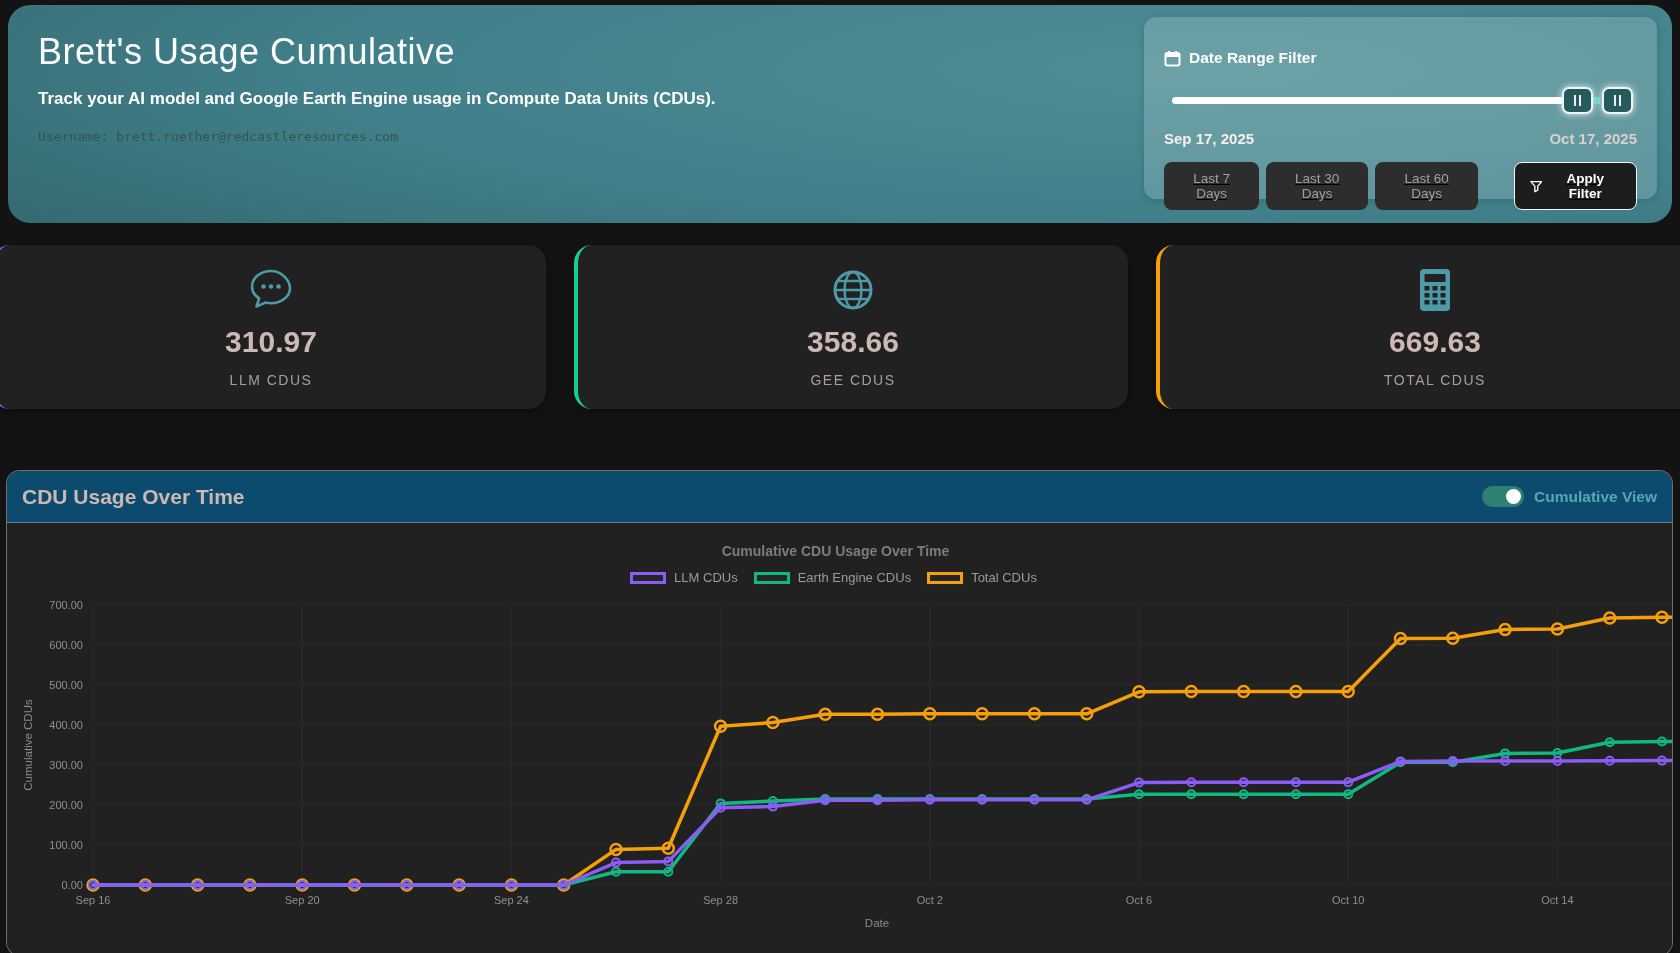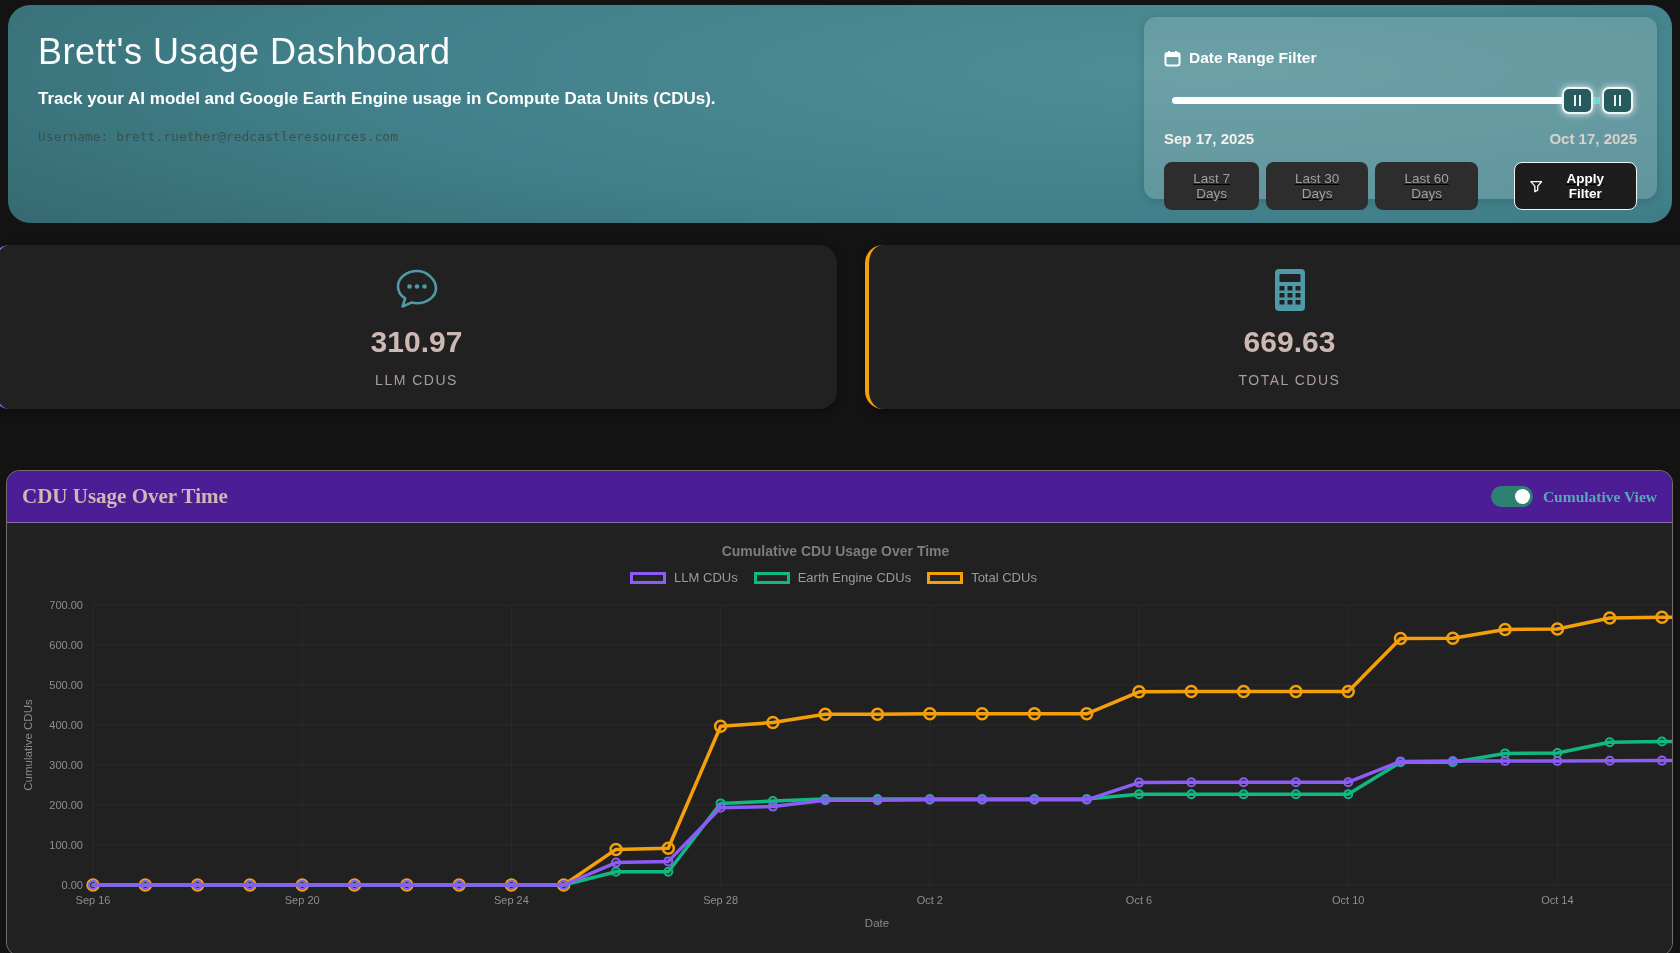--- a/index.html
+++ b/index.html
@@ -41,42 +41,42 @@
   .stat-card { flex:1; height:164px; background:#212121; border-radius:18px; border-left:4px solid #888;
     display:flex; flex-direction:column; align-items:center; justify-content:center;
     box-shadow:0 3px 10px rgba(0,0,0,.35); }
   .stat-value { color:#cdb9b4; font-size:30px; font-weight:bold; margin-top:12px; }
   .stat-label { color:#ad9d99; font-size:14px; letter-spacing:1.5px; margin-top:13px; }
 
   
   .chart-card { margin:61px 7px 0 6px; border:1px solid rgba(205,185,180,0.5); border-radius:14px;
     overflow:hidden; background:#212121; }
   .chart-head { display:flex; align-items:center; justify-content:space-between; height:52px;
-    padding:0 15px; border-bottom:1px solid rgba(205,185,180,0.5); background:#4c1d95;font-family:Liberation Serif, serif; }
+    padding:0 15px; border-bottom:1px solid rgba(205,185,180,0.5); background:#0c4a6e; }
   .chart-head-title { color:#cdb9b4; font-size:21px; font-weight:bold; }
   .toggle-group { display:flex; align-items:center; gap:10px; }
   .toggle { position:relative; width:42px; height:21px; border-radius:11px; background:#2d8173; cursor:pointer; }
   .toggle-knob { position:absolute; right:3px; top:3px; width:15px; height:15px; border-radius:50%; background:#ffffff; }
   .toggle-label { color:#55a9b4; font-size:15.5px; font-weight:bold; }
   .chart-body { position:relative; height:432px; background:#212121; }
   .chart-body svg { position:absolute; inset:0; width:1680px; height:432px; }
   svg text { font-family:"Liberation Sans", sans-serif; }
   .chart-title-overlay { position:absolute; top:20px; left:4px; right:12px; text-align:center;
     color:#7d7d7d; font-size:14px; font-weight:bold; }
   .legend-overlay { position:absolute; top:47px; left:0; right:12px; display:flex; justify-content:center;
     align-items:center; gap:16px; }
   .legend-item { display:flex; align-items:center; gap:8px; cursor:pointer; }
   .legend-item .sw { width:36px; height:12px; border:3px solid #888; background:#252525; display:inline-block; }
   .legend-item .lt { color:#9a9a9a; font-size:13px; }
 </style>
 </head>
 <body>
 
 <div class="hero">
-  <div class="hero-title">Brett's Usage Dashboard</div>
+  <div class="hero-title">Brett's Usage Cumulative</div>
   <div class="hero-sub">Track your AI model and Google Earth Engine usage in Compute Data Units (CDUs).</div>
   <div class="hero-user">Username: brett.ruether@redcastleresources.com</div>
 
   <div class="filter-panel">
     <div class="filter-head">
       <svg width="17" height="17" viewBox="0 0 17 17">
         <rect x="1.5" y="3" width="14" height="12.5" rx="2" fill="none" stroke="#ffffff" stroke-width="2"></rect>
         <rect x="1.5" y="3" width="14" height="4" fill="#ffffff"></rect>
         <line x1="5" y1="1" x2="5" y2="4" stroke="#ffffff" stroke-width="2"></line>
         <line x1="12" y1="1" x2="12" y2="4" stroke="#ffffff" stroke-width="2"></line>
@@ -121,20 +121,31 @@
     <svg width="48" height="46" viewBox="0 0 48 46">
       <path d="M24 4c-10.5 0-19 6.9-19 15.4 0 4.9 2.8 9.2 7.2 12L9.5 39.5l8.9-3.9c1.8.4 3.7.7 5.6.7 10.5 0 19-6.9 19-15S34.5 4 24 4z" fill="none" stroke="#4f9aa8" stroke-width="2.6" stroke-linejoin="round"></path>
       <circle cx="16.5" cy="19.5" r="2.3" fill="#4f9aa8"></circle>
         <circle cx="24" cy="19.5" r="2.3" fill="#4f9aa8"></circle>
         <circle cx="31.5" cy="19.5" r="2.3" fill="#4f9aa8"></circle>
     </svg>
     <div class="stat-value">310.97</div>
     <div class="stat-label">LLM CDUS</div>
   </div>
 
+  <div class="stat-card" style="border-left-color: rgb(20, 207, 147);">
+    <svg width="46" height="46" viewBox="0 0 46 46">
+      <circle cx="23" cy="23" r="18" fill="none" stroke="#4f9aa8" stroke-width="3"></circle>
+      <ellipse cx="23" cy="23" rx="8.5" ry="18" fill="none" stroke="#4f9aa8" stroke-width="2.4"></ellipse>
+      <line x1="5" y1="23" x2="41" y2="23" stroke="#4f9aa8" stroke-width="2.4"></line>
+      <line x1="7.5" y1="14" x2="38.5" y2="14" stroke="#4f9aa8" stroke-width="2.4"></line>
+      <line x1="7.5" y1="32" x2="38.5" y2="32" stroke="#4f9aa8" stroke-width="2.4"></line>
+    </svg>
+    <div class="stat-value">358.66</div>
+    <div class="stat-label">GEE CDUS</div>
+  </div>
 
   <div class="stat-card" style="border-left-color: rgb(245, 160, 11);">
     <svg width="46" height="46" viewBox="0 0 46 46">
       <rect x="8" y="2" width="30" height="42" rx="4" fill="#4f9aa8"></rect>
       <rect x="12.5" y="7" width="21" height="8" rx="1" fill="#212121"></rect>
       <rect x="12.5" y="19" width="5" height="4.5" fill="#212121"></rect>
         <rect x="20.5" y="19" width="5" height="4.5" fill="#212121"></rect>
         <rect x="28.5" y="19" width="5" height="4.5" fill="#212121"></rect>
       <rect x="12.5" y="26" width="5" height="4.5" fill="#212121"></rect>
         <rect x="20.5" y="26" width="5" height="4.5" fill="#212121"></rect>

